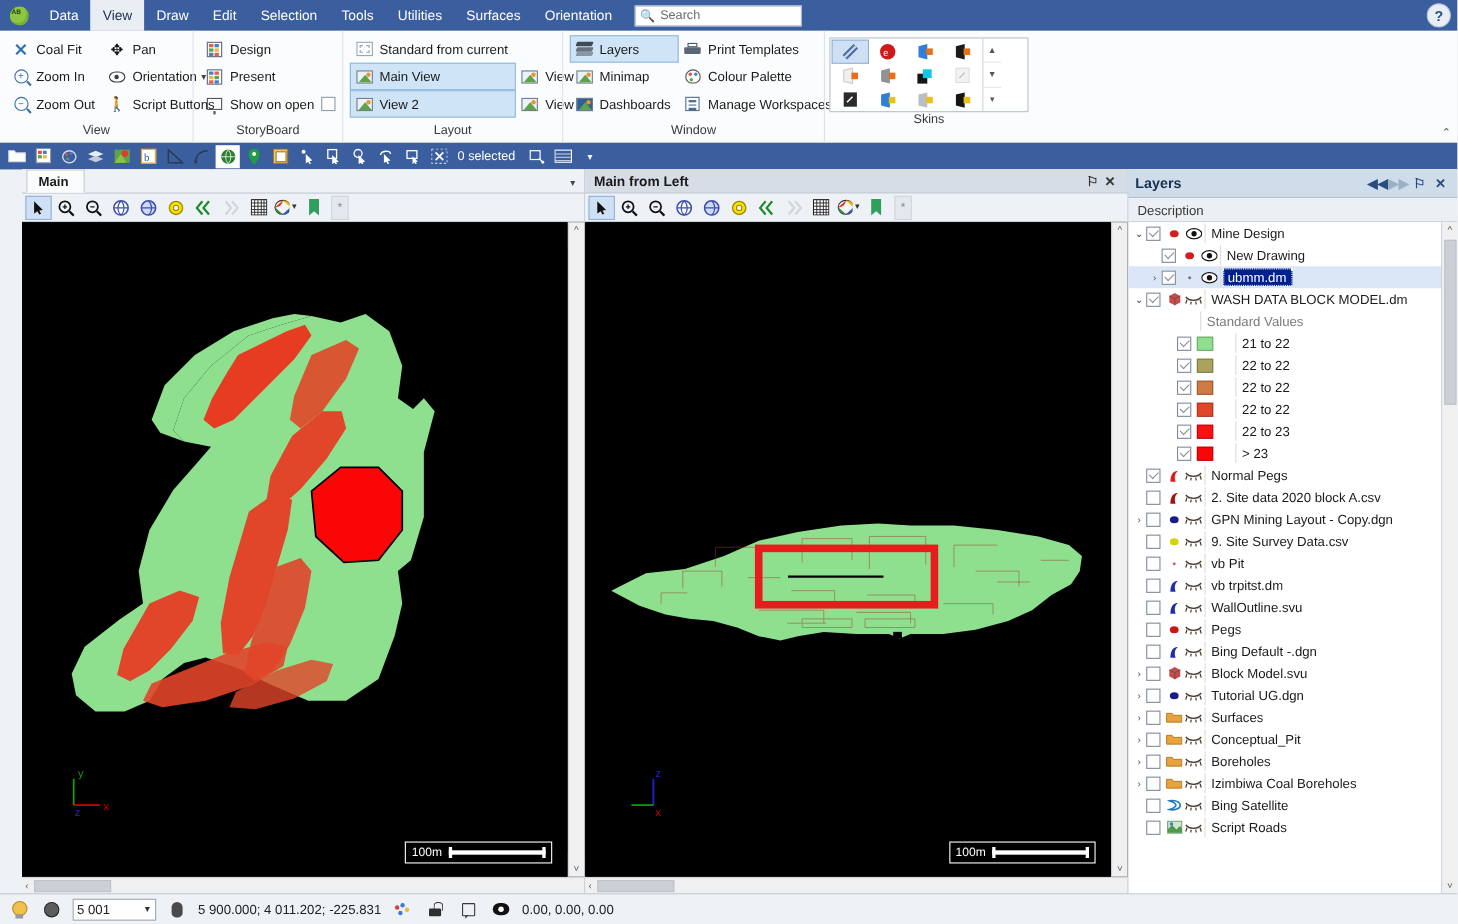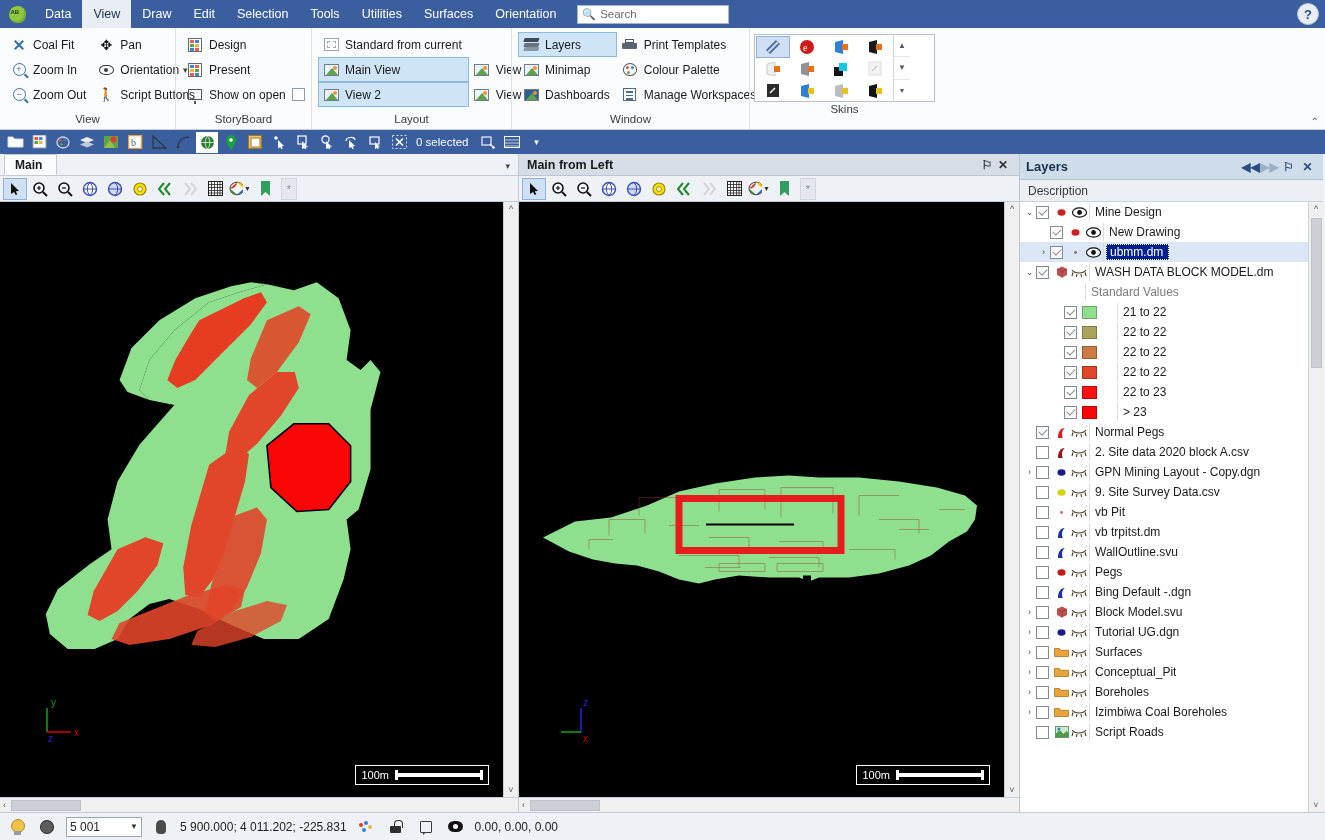--- a/index.html
+++ b/index.html
@@ -105,21 +105,21 @@
 
   
   .qbar {
     flex:0 0 24px; background:#3b5e9e; display:flex; align-items:center; padding:0 4px; gap:2px;
   }
   .qbtn { width:22px;height:21px;display:flex;align-items:center;justify-content:center;cursor:pointer;border:1px solid transparent;}
   .qbtn.lit{background:#ffffff;}
   .qsel { color:#fff; font-size:11.5px; margin:0 7px 0 4px; white-space:nowrap;}
 
   
-  .main { flex:1; display:flex; min-height:0; background:#eef1f5;}
+  .main { flex:1; display:flex; min-height:0; background:#eef1f5;margin-left:20px;}
   .viewpane { display:flex; flex-direction:column; min-width:0; }
   .pane-left { width:519px; border-right:1px solid #c3cad3;}
   .pane-right { width:500px; }
 
   .pane-tabrow {
     height:22px; background:#eef1f5; display:flex; align-items:flex-end; position:relative;
     border-bottom:1px solid #c3cad3;
   }
   .ptab {
     height:21px; line-height:20px; padding:0 14px 0 10px; background:#fbfcfd;
@@ -1347,20 +1347,38 @@
               </span>
               <span class="lsep"></span>
               <span class="lname">Izimbiwa Coal Boreholes</span>
             </div>
             <div class="lrow">
               <span style="display: inline-block; flex: 0 0 4px;"></span>
               <span class="exp"></span>
               <span class="lchk"></span>
               <span class="licon">
                 <svg width="14" height="12">
+                  <path d="M2 2c5-1 10 1 10 4s-5 5-10 4c3-1 6-2 6-4S5 3 2 2z" fill="none" stroke="#1f78c4" stroke-width="1.4"></path>
+                </svg>
+              </span>
+              <span class="leye">
+                <svg width="16" height="9">
+                  <path d="M1 2c3 4 11 4 14 0" fill="none" stroke="#4a3b2a" stroke-width="1.2"></path>
+                  <path d="M2 4.5L1 8M6 6.2L5.4 9M10 6.2L10.6 9M14 4.5L15 8" stroke="#4a3b2a" stroke-width="1.1"></path>
+                </svg>
+              </span>
+              <span class="lsep"></span>
+              <span class="lname">Bing Satellite</span>
+            </div>
+            <div class="lrow">
+              <span style="display: inline-block; flex: 0 0 4px;"></span>
+              <span class="exp"></span>
+              <span class="lchk"></span>
+              <span class="licon">
+                <svg width="14" height="12">
                   <rect x="0.5" y="0.5" width="13" height="11" fill="#cfe8cf" stroke="#6a9a6a"></rect>
                   <path d="M0.5 8l4-4 4 4 3-3 2 2v4h-13z" fill="#4d9a4d"></path>
                   <circle cx="4" cy="3" r="1.6" fill="#3a7fd5"></circle>
                 </svg>
               </span>
               <span class="leye">
                 <svg width="16" height="9">
                   <path d="M1 2c3 4 11 4 14 0" fill="none" stroke="#4a3b2a" stroke-width="1.2"></path>
                   <path d="M2 4.5L1 8M6 6.2L5.4 9M10 6.2L10.6 9M14 4.5L15 8" stroke="#4a3b2a" stroke-width="1.1"></path>
                 </svg>

